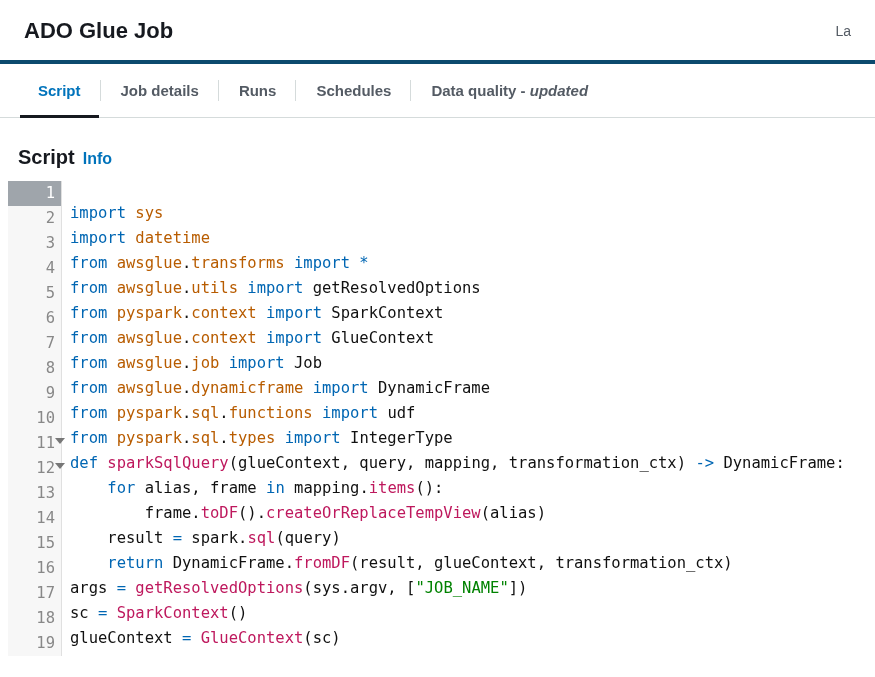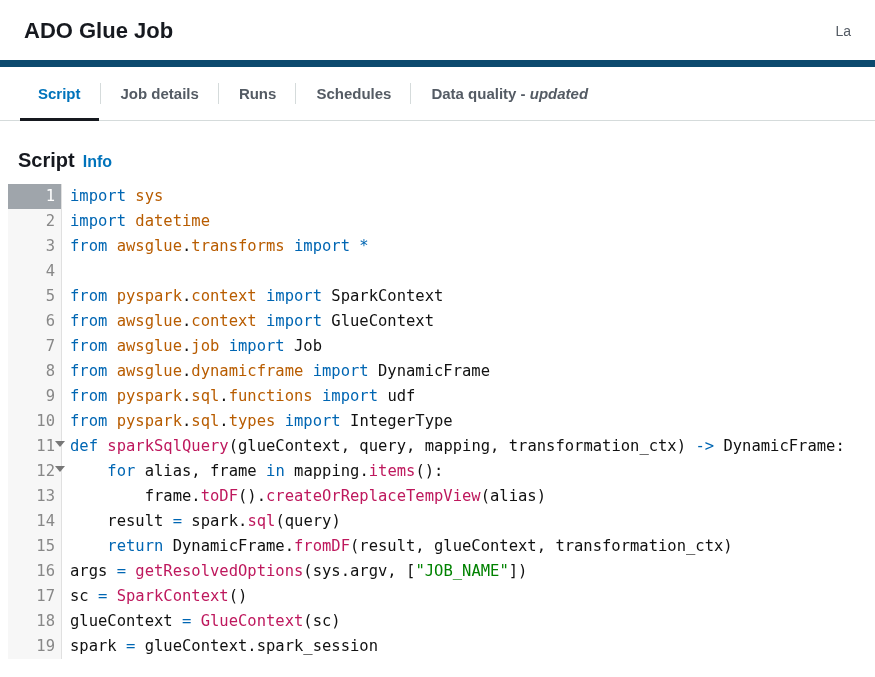--- a/index.html
+++ b/index.html
@@ -9,21 +9,21 @@
       color: #16191f;
       background: #fff;
       width: 875px;
       overflow: hidden;
     }
     .header {
       padding: 18px 24px 16px 24px;
       display: flex;
       justify-content: space-between;
       align-items: center;
-      border-bottom: 7px solid #0c4a6e;
+      border-bottom: 4px solid #0c4a6e;
     }
     .header h1 {
       font-size: 22px;
       font-weight: 700;
       color: #16191f;
     }
     .header-right {
       font-size: 14px;
       color: #545b64;
     }
@@ -117,20 +117,21 @@
       height: 0;
       border-left: 5px solid transparent;
       border-right: 5px solid transparent;
       border-top: 6px solid #777;
       cursor: pointer;
     }
     .code {
       padding-left: 8px;
       white-space: pre;
       color: #111;
+      margin-top: 20px;
     }
     .kw { color: #0066b3; }
     .mod { color: #b85c00; }
     .cls { color: #111; }
     .fn { color: #be185d; }
     .op { color: #0066b3; }
     .str { color: #008200; }
     .punc { color: #111; }
   </style>
 </head>
@@ -162,20 +163,21 @@
     <div class="code-line">
       <div class="gutter">2</div>
       <div class="code"><span class="kw">import</span> <span class="mod">datetime</span></div>
     </div>
     <div class="code-line">
       <div class="gutter">3</div>
       <div class="code"><span class="kw">from</span> <span class="mod">awsglue</span><span class="punc">.</span><span class="mod">transforms</span> <span class="kw">import</span> <span class="op">*</span></div>
     </div>
     <div class="code-line">
       <div class="gutter">4</div>
+      <div class="code"><span class="kw">from</span> <span class="mod">awsglue</span><span class="punc">.</span><span class="mod">utils</span> <span class="kw">import</span> <span class="cls">getResolvedOptions</span></div>
     </div>
     <div class="code-line">
       <div class="gutter">5</div>
       <div class="code"><span class="kw">from</span> <span class="mod">pyspark</span><span class="punc">.</span><span class="mod">context</span> <span class="kw">import</span> <span class="cls">SparkContext</span></div>
     </div>
     <div class="code-line">
       <div class="gutter">6</div>
       <div class="code"><span class="kw">from</span> <span class="mod">awsglue</span><span class="punc">.</span><span class="mod">context</span> <span class="kw">import</span> <span class="cls">GlueContext</span></div>
     </div>
     <div class="code-line">

